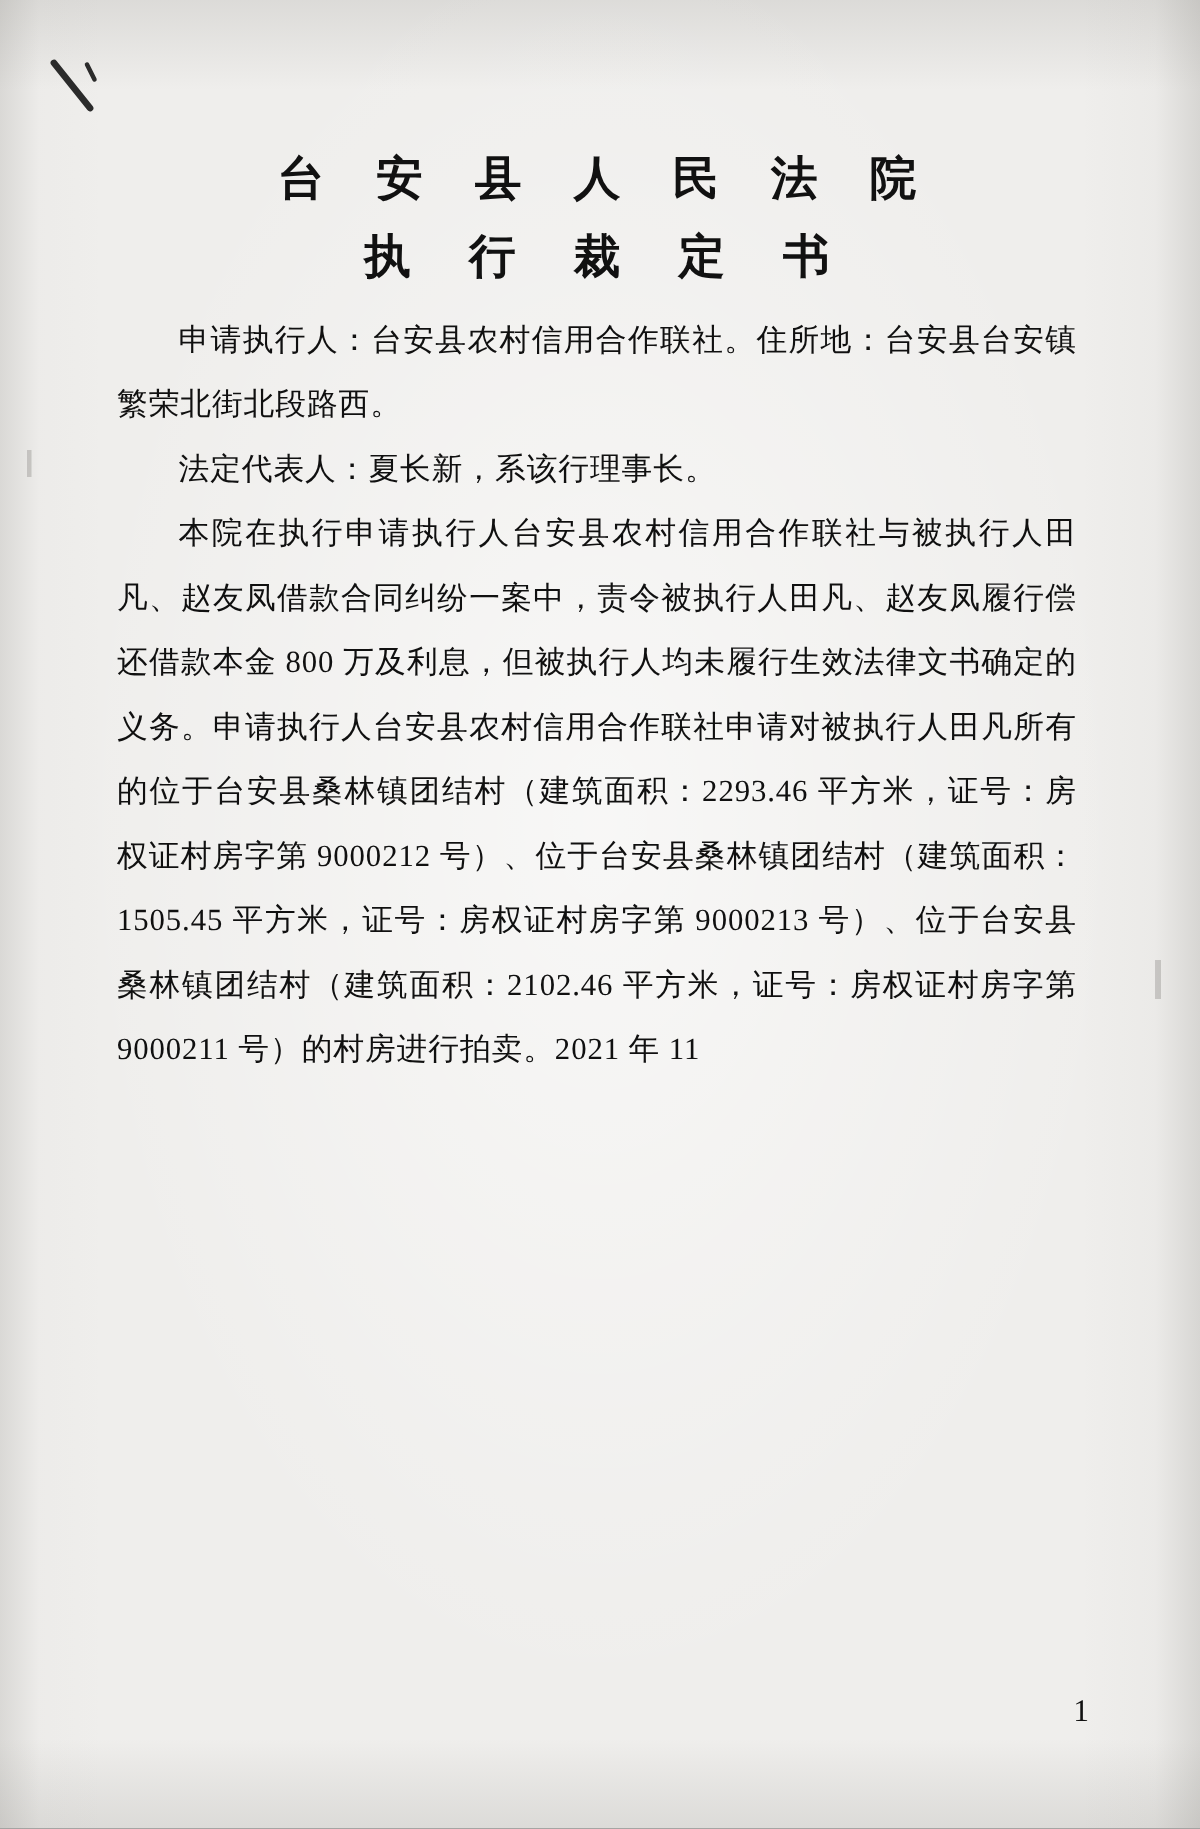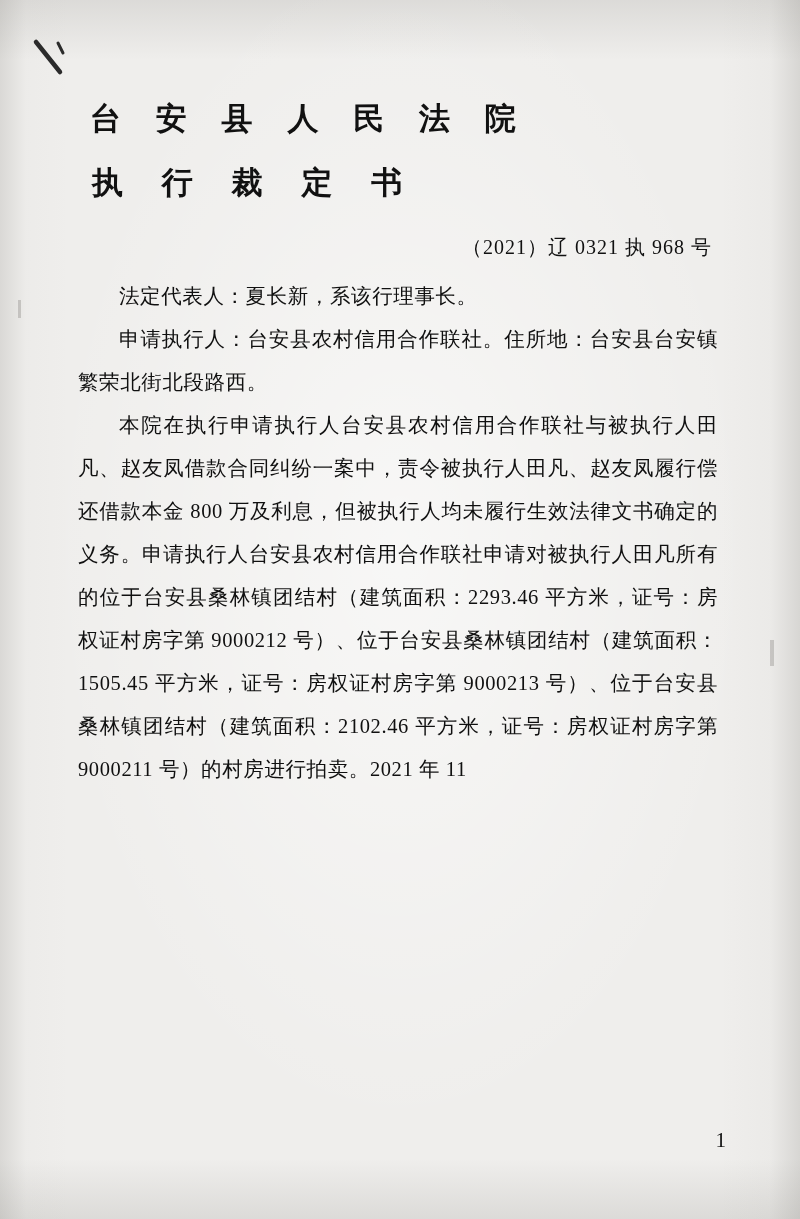--- a/index.html
+++ b/index.html
@@ -29,32 +29,33 @@
     pointer-events: none;
   }
   .content {
     position: absolute;
     left: 78px;
     top: 0;
     width: 640px;
     height: 100%;
   }
   .title-main, .title-sub {
+    text-align: center;
     font-weight: bold;
     color: #111;
     font-family: "DejaVu Serif", "Liberation Serif", serif;
   }
   .title-main {
     margin-top: 98px;
     font-size: 31px;
     letter-spacing: 12px;
     text-indent: 12px;
   }
   .title-sub {
-    margin-top: 22px;
+    margin-top: 10px;
     font-size: 31px;
     letter-spacing: 14px;
     text-indent: 14px;
   }
   .case-no {
     margin-top: 30px;
     text-align: right;
     padding-right: 6px;
     font-size: 20px;
     color: #111;
@@ -108,25 +109,24 @@
     <svg width="46" height="46" viewBox="0 0 46 46">
       <path d="M6 6 L30 36" stroke="#2b2b2b" stroke-width="4.5" stroke-linecap="round" fill="none"></path>
       <path d="M28 7 L33 17" stroke="#2b2b2b" stroke-width="3" stroke-linecap="round" fill="none"></path>
     </svg>
   </div>
 
   <div class="content">
 
     <div class="title-main">台 安 县 人 民 法 院</div>
     <div class="title-sub">执 行 裁 定 书</div>
-    <div class="case-no">（2021）辽 0321 执 968 号</div>
 
     <div class="body-text">
+      <p class="para">申请执行人：台安县农村信用合作联社。住所地：台安县台安镇繁荣北街北段路西。</p>
       <p class="para">法定代表人：夏长新，系该行理事长。</p>
-      <p class="para">申请执行人：台安县农村信用合作联社。住所地：台安县台安镇繁荣北街北段路西。</p>
       <p class="para">本院在执行申请执行人台安县农村信用合作联社与被执行人田凡、赵友凤借款合同纠纷一案中，责令被执行人田凡、赵友凤履行偿还借款本金 800 万及利息，但被执行人均未履行生效法律文书确定的义务。申请执行人台安县农村信用合作联社申请对被执行人田凡所有的位于台安县桑林镇团结村（建筑面积：2293.46 平方米，证号：房权证村房字第 9000212 号）、位于台安县桑林镇团结村（建筑面积：1505.45 平方米，证号：房权证村房字第 9000213 号）、位于台安县桑林镇团结村（建筑面积：2102.46 平方米，证号：房权证村房字第 9000211 号）的村房进行拍卖。2021 年 11</p>
     </div>
 
   </div>
 
   <div class="page-number">1</div>
 
   <div class="edge-speck" style="left:18px; top:300px; width:3px; height:18px;"></div>
   <div class="edge-speck" style="left:770px; top:640px; width:4px; height:26px;"></div>
 </div>

